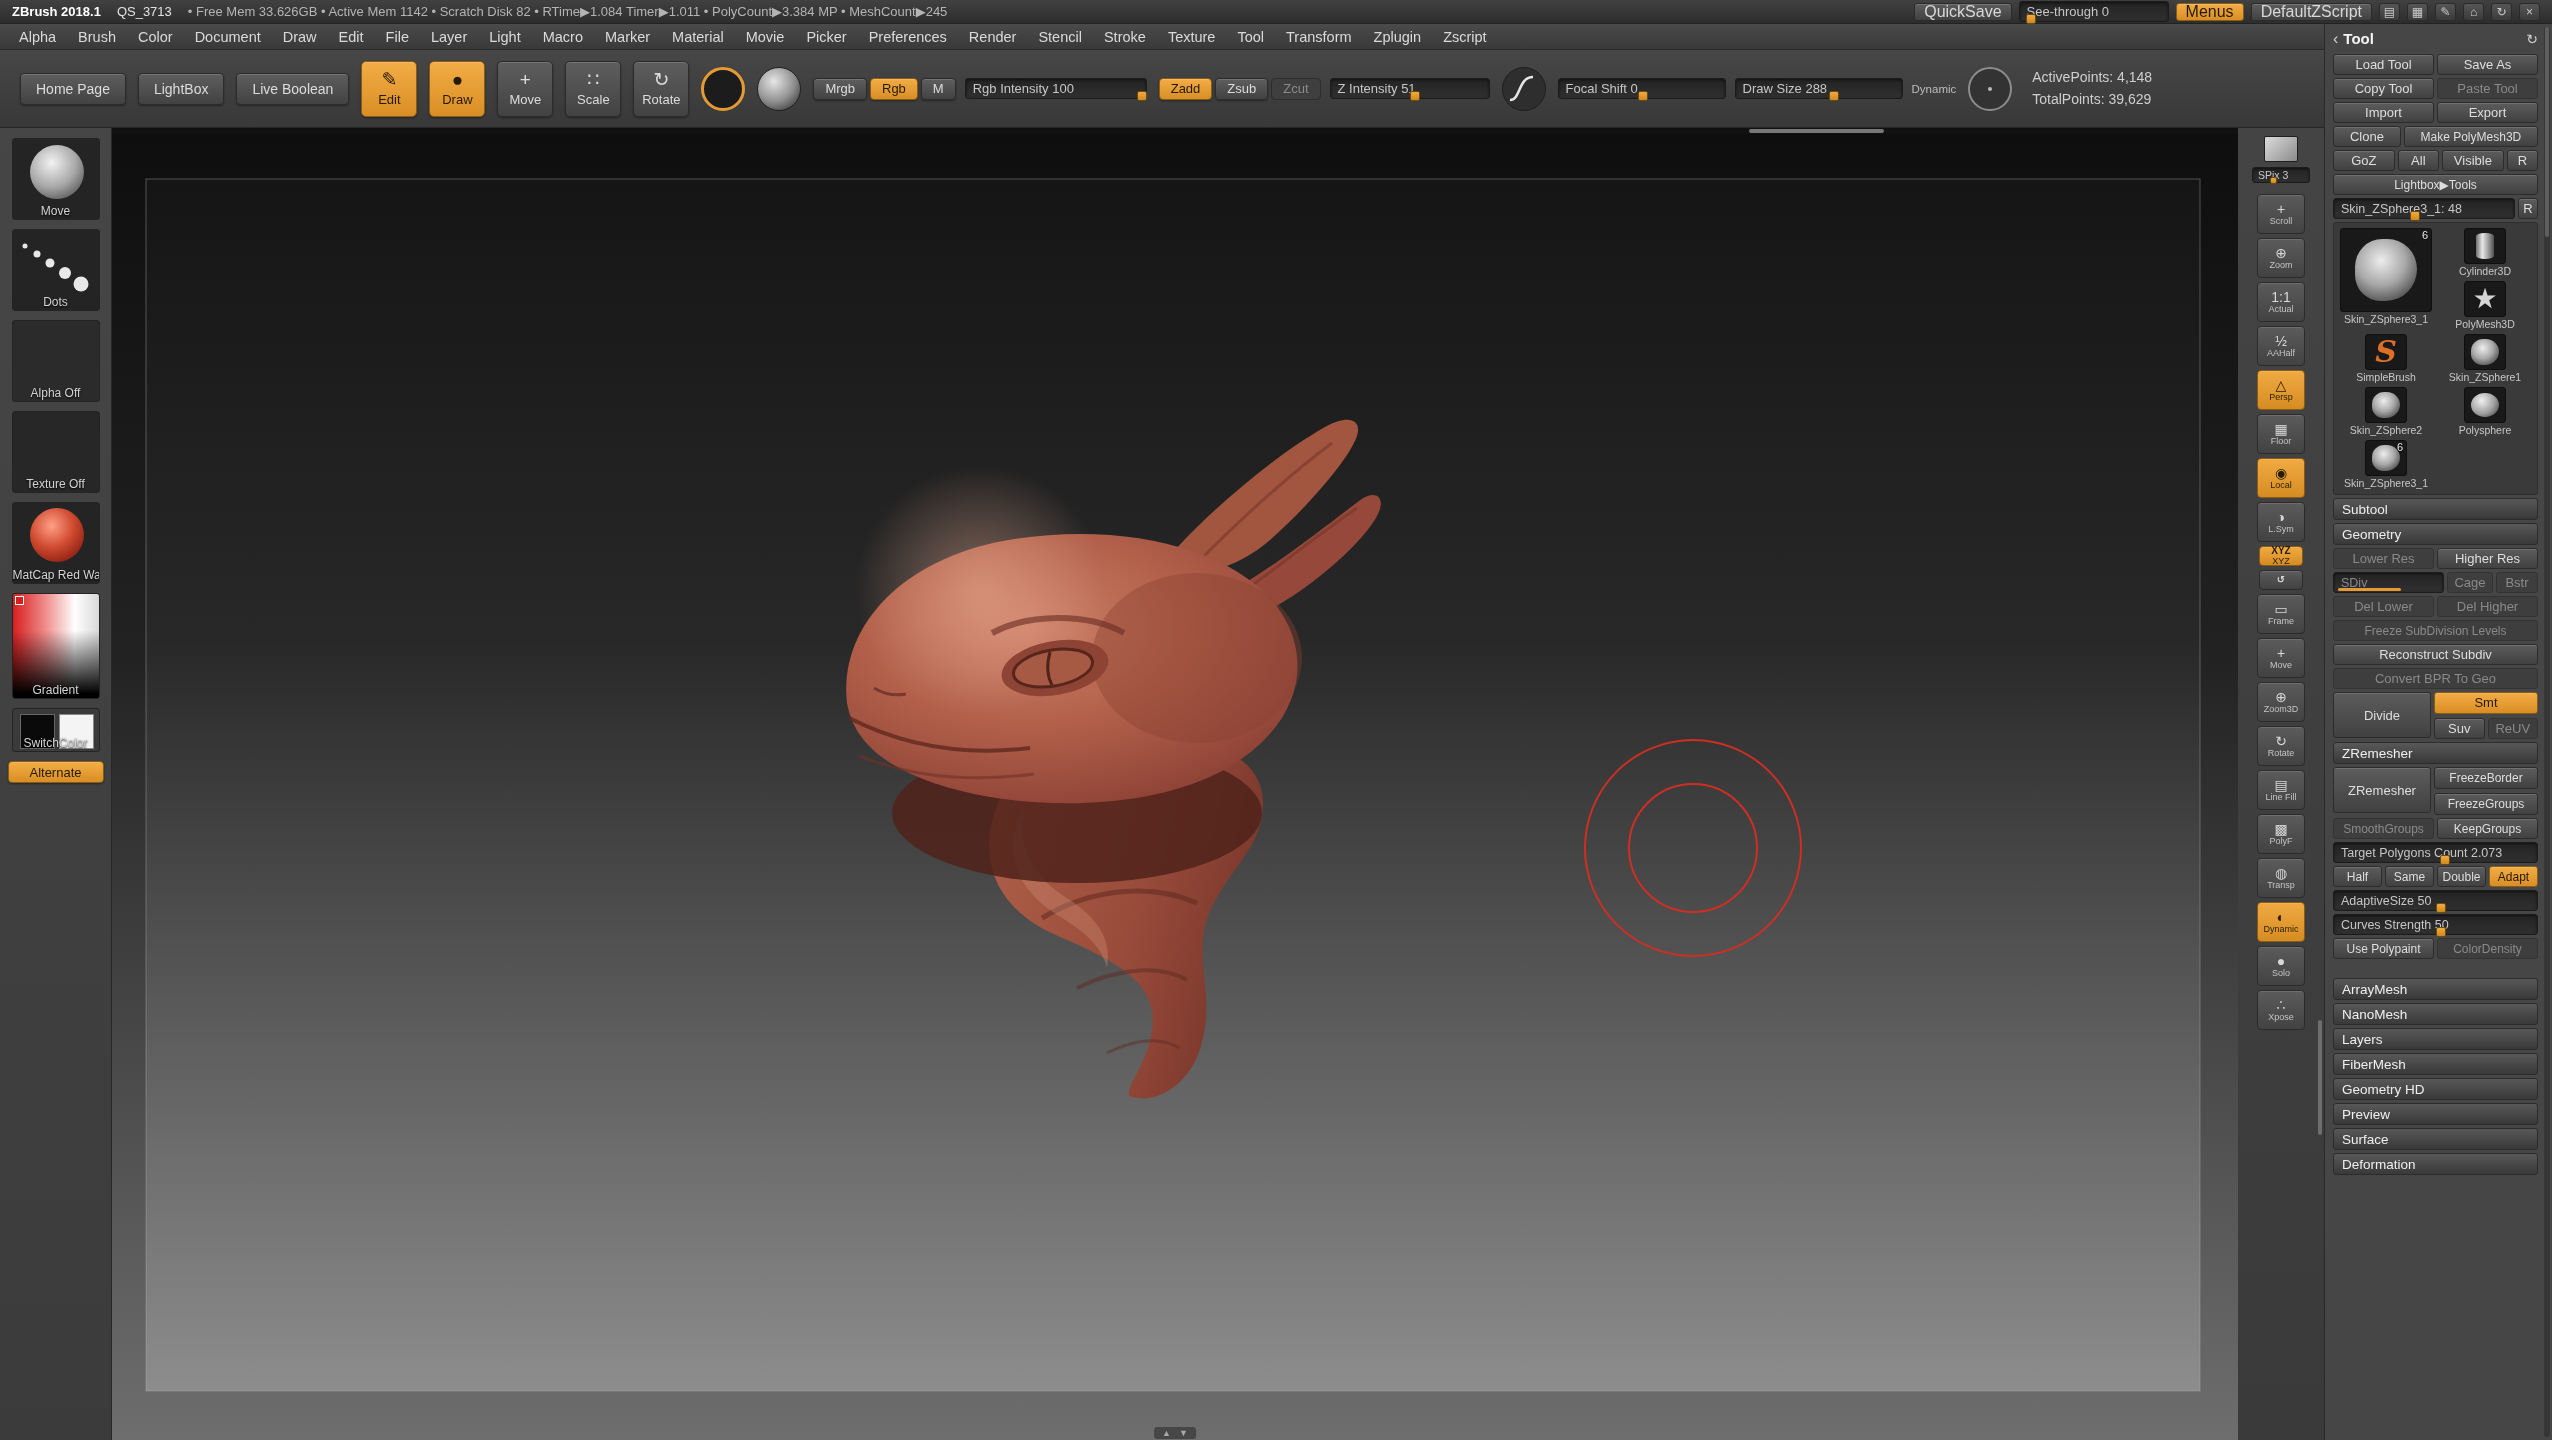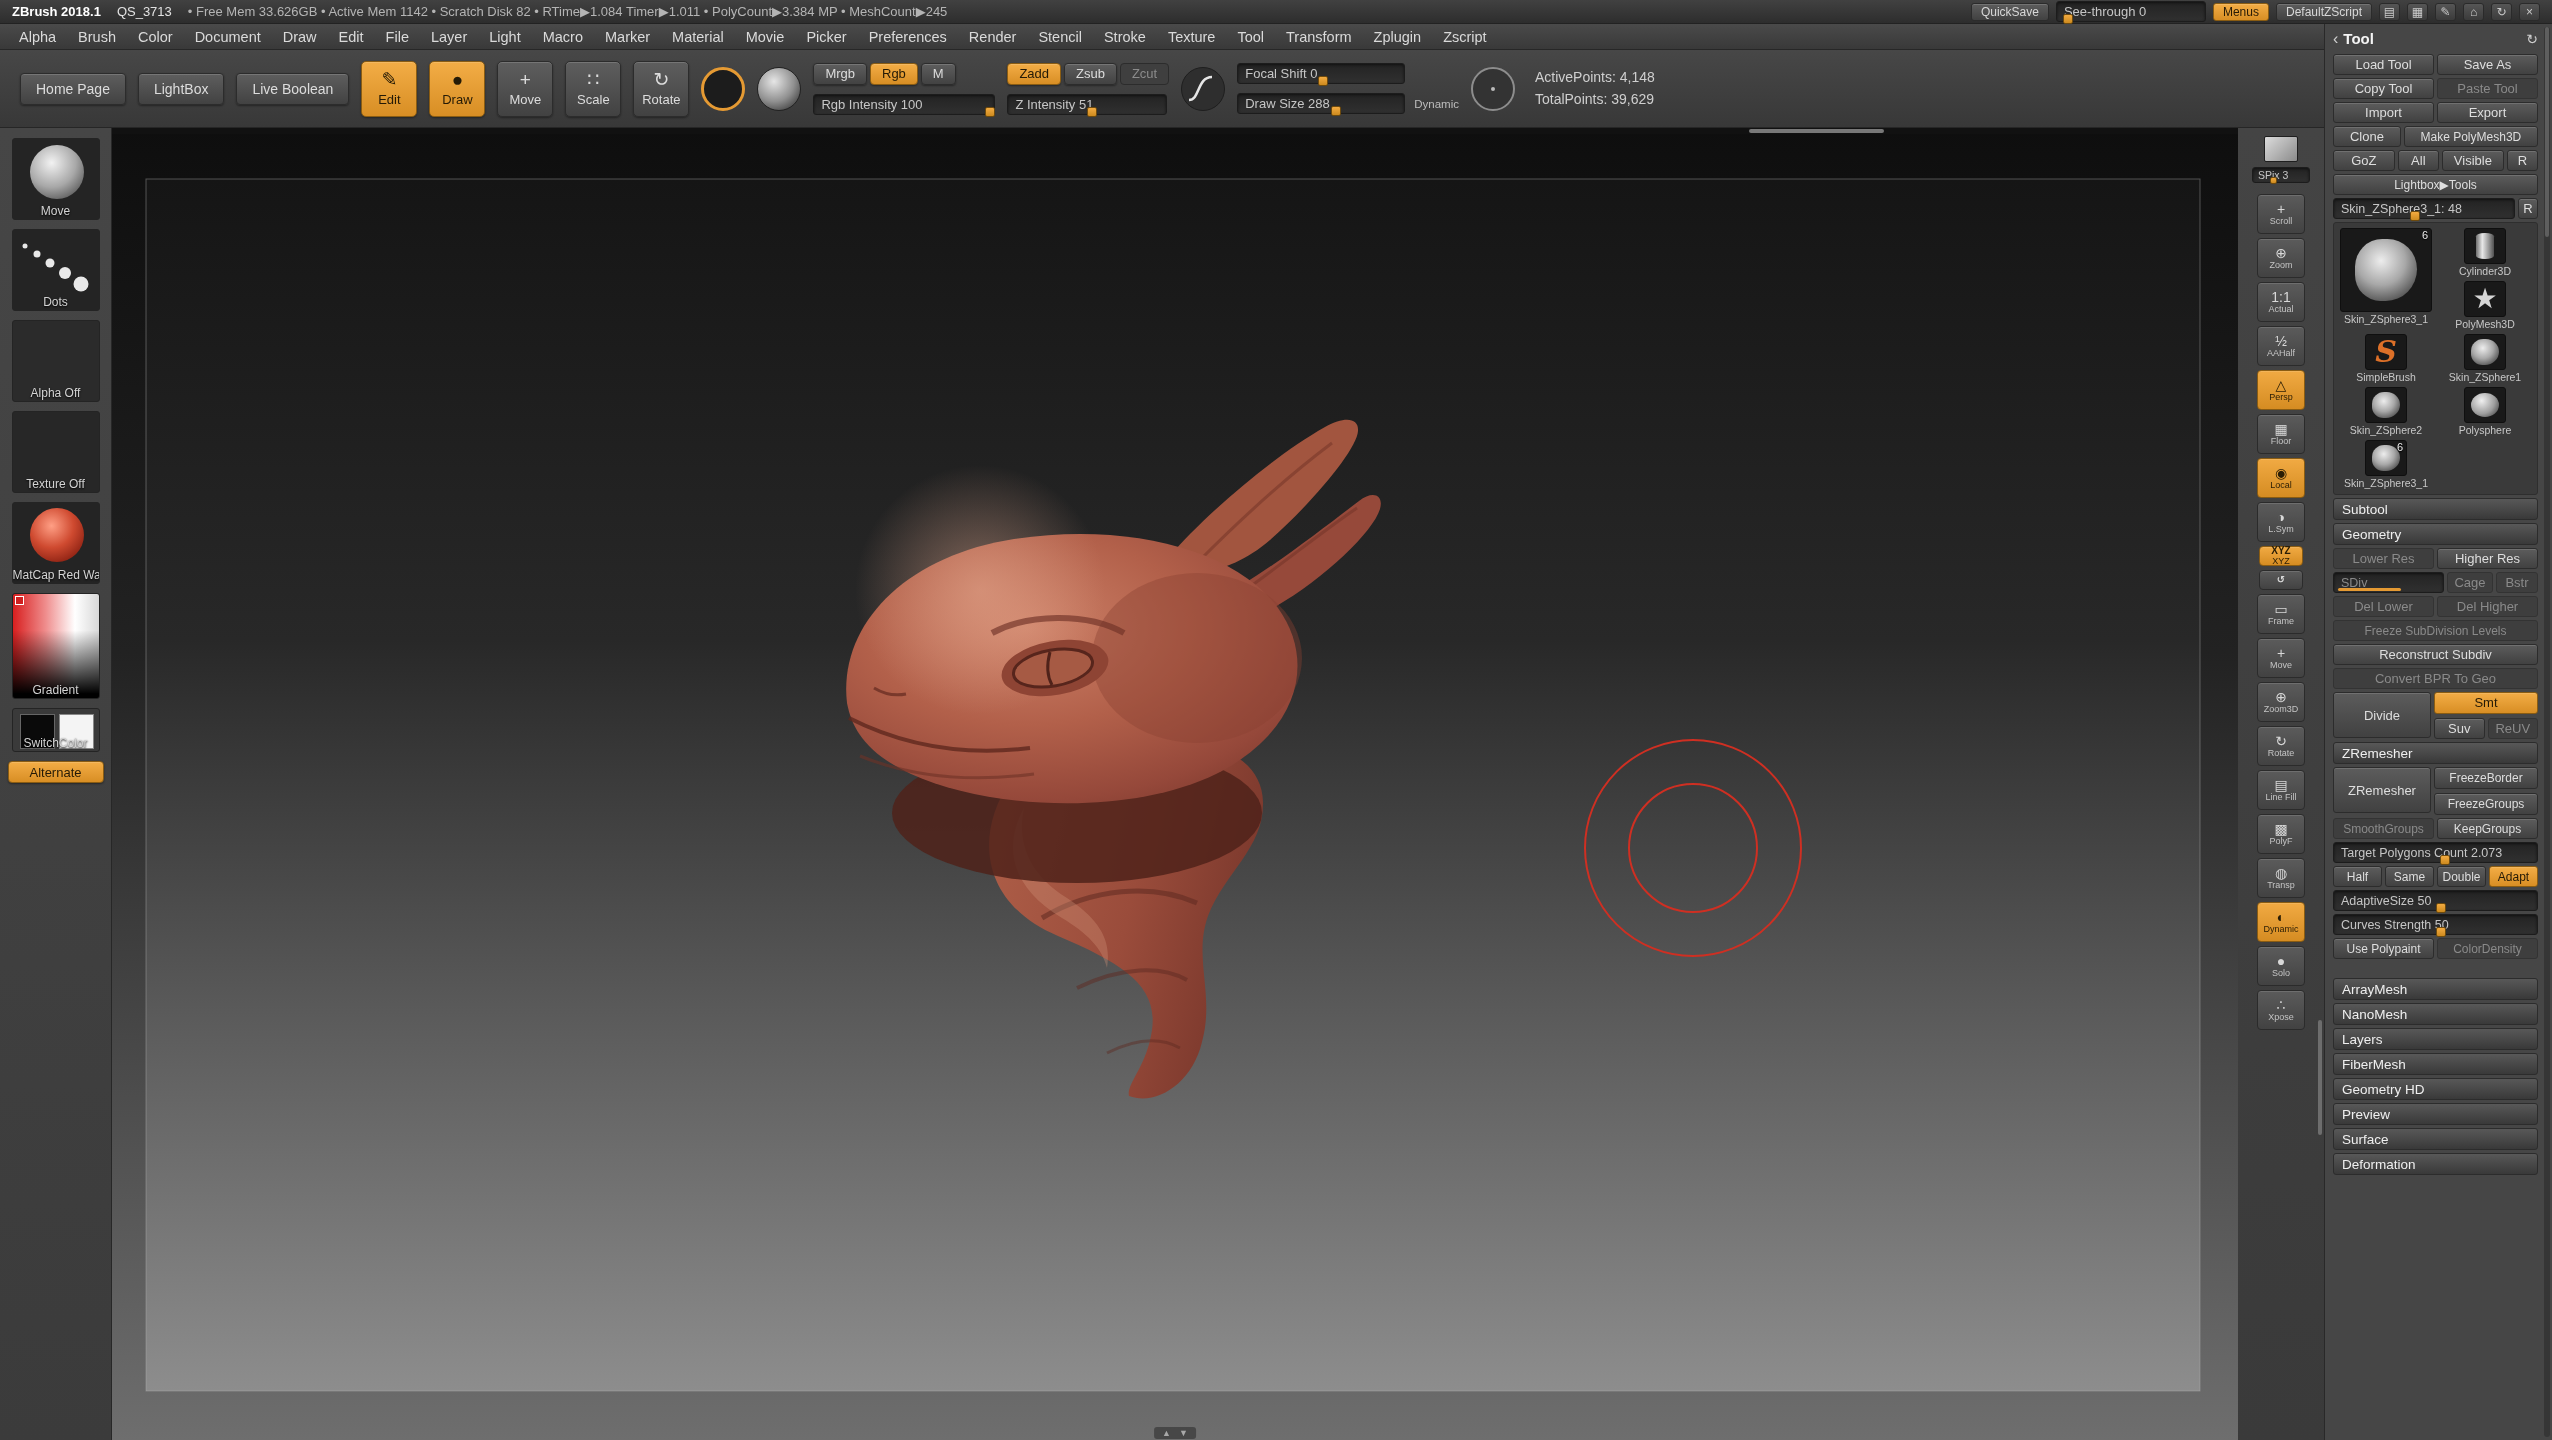--- a/index.html
+++ b/index.html
@@ -7,21 +7,21 @@
 #app{position:relative;width:2552px;height:1440px;background:#3d3d3d;overflow:hidden;
      font-family:"Liberation Sans","DejaVu Sans",sans-serif;color:#d5d5d5;-webkit-user-select:none;user-select:none}
 
 
 .titlebar{position:absolute;left:0;top:0;right:0;height:24px;background:linear-gradient(#414141,#2d2d2d);
   border-bottom:1px solid #222;display:flex;align-items:center;gap:16px;padding:0 12px;font-size:13px;z-index:30}
 .tb-app{color:#fff;font-weight:bold}
 .tb-doc{color:#e2e2e2}
 .tb-stats{color:#b4b4b4;white-space:nowrap;overflow:hidden}
 .tb-right{margin-left:auto;display:flex;align-items:center;gap:7px}
-.mini-btn{height:18px;padding:0 9px;font-size:12px;display:inline-flex;align-items:center;border-radius:3px;
+.mini-btn{height:18px;padding:0 9px;font-size:16px;display:inline-flex;align-items:center;border-radius:3px;
   background:linear-gradient(#5d5d5d,#414141);border:1px solid #2b2b2b;color:#d8d8d8;white-space:nowrap;
   box-shadow:inset 0 1px 0 rgba(255,255,255,.14)}
 .mini-btn.org{background:linear-gradient(#f3ad46,#d88e24);color:#261a06;border-color:#8a5c12}
 .tb-slider{width:150px;height:16px;font-size:11.5px}
 .tb-icon{width:21px;height:18px;display:inline-flex;align-items:center;justify-content:center;font-size:12px;
   color:#cbcbcb;background:linear-gradient(#565656,#3b3b3b);border:1px solid #2a2a2a;border-radius:3px}
 
 
 .menubar{position:absolute;left:0;top:24px;width:2324px;height:26px;background:linear-gradient(#4a4a4a,#393939);
   border-bottom:1px solid #272727;display:flex;align-items:center;padding-left:8px;z-index:20}
@@ -45,21 +45,21 @@
 .circ.ring{background:#1c1c1c;border:3px solid #e59a33}
 .circ.sphere{background:radial-gradient(circle at 38% 32%,#e6e6e6,#909090 52%,#3c3c3c 88%);border:1px solid #222}
 .circ.falloff{background:#2e2e2e;border:1px solid #1e1e1e}
 .circ.dashed{background:#333;border:2px solid #8d8d8d}
 .circ.dashed::after{content:"";position:absolute;left:50%;top:50%;width:4px;height:4px;margin:-2px;background:#bbb;border-radius:50%}
 .zslider{position:relative;height:21px;display:flex;align-items:center;padding:0 7px;white-space:nowrap;
   background:linear-gradient(#232323,#303030);border:1px solid #1c1c1c;border-radius:3px;color:#c6c6c6;font-size:13px;
   box-shadow:inset 0 1px 3px rgba(0,0,0,.55)}
 .zs-knob{position:absolute;bottom:-3px;width:10px;height:10px;border-radius:2px;
   background:linear-gradient(#f3ab41,#cd8a1e);border:1px solid #6d4a0e}
-.sh-col{display:flex;flex-direction:column;gap:9px}
+.sh-col{display:flex;flex-direction:row;gap:9px}
 .sh-row{display:flex;gap:3px;align-items:center}
 .points{font-size:14px;color:#cfcfcf;line-height:1.55;margin-left:8px;white-space:nowrap}
 .dyn{font-size:11.5px;color:#bdbdbd;margin-left:6px}
 
 
 .left-tray{position:absolute;left:0;top:128px;bottom:0;width:112px;background:linear-gradient(#464646,#3b3b3b);
   border-right:1px solid #272727;display:flex;flex-direction:column;align-items:center;gap:9px;padding-top:10px}
 .tray-cell{width:88px;position:relative;border:1px solid #242424;border-radius:3px;overflow:hidden;background:#242424;flex:0 0 auto}
 .tray-label{position:absolute;left:0;right:0;bottom:1px;text-align:center;font-size:12px;color:#d4d4d4;
   text-shadow:0 1px 2px #000;white-space:nowrap;overflow:hidden}

